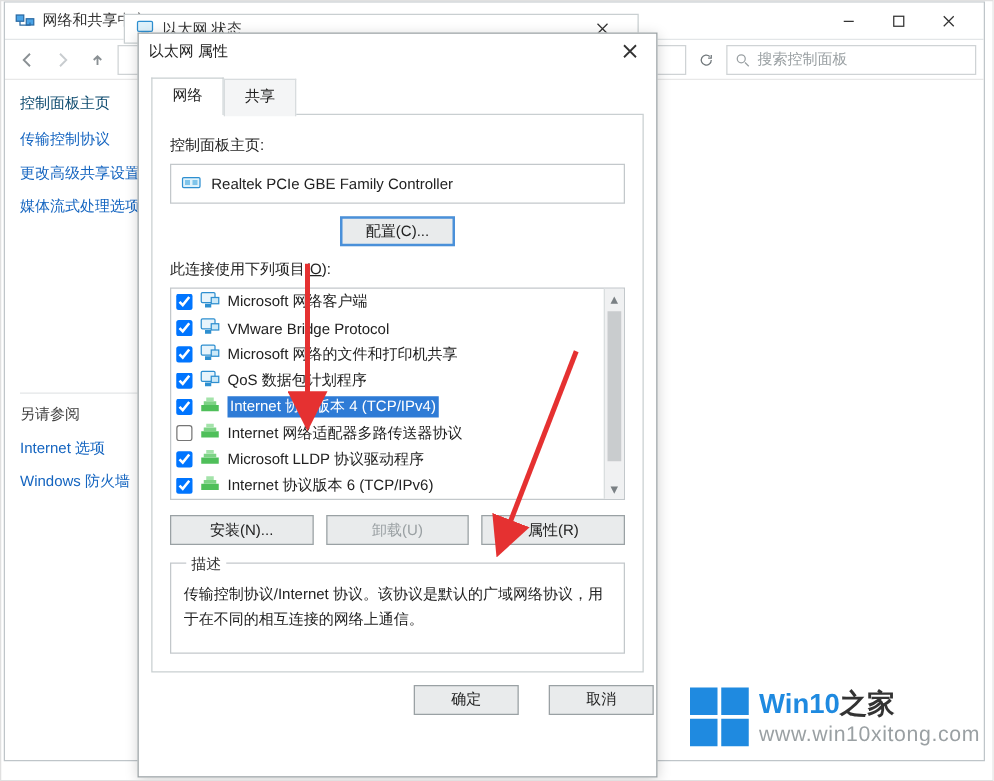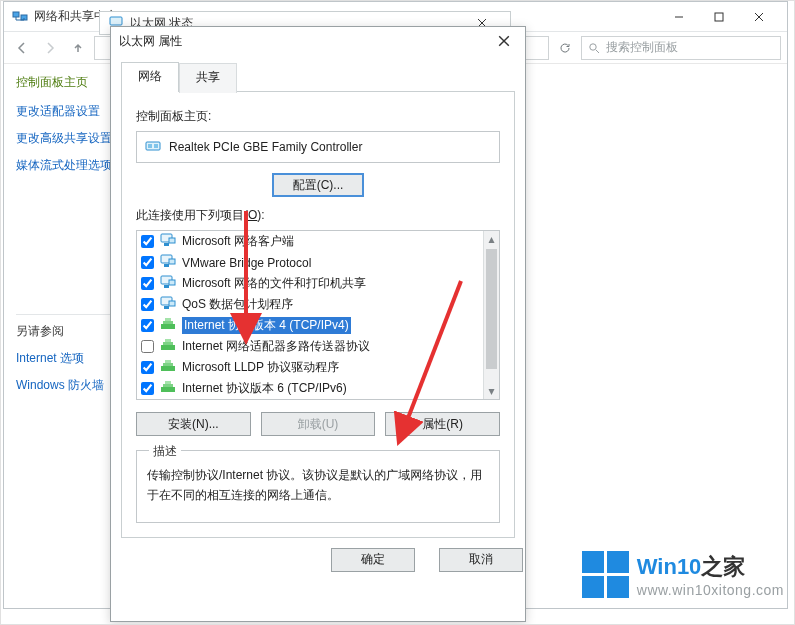--- a/index.html
+++ b/index.html
@@ -13,21 +13,21 @@
   .titlebar .title { flex:1; font-size:12px; color:#333; }
   .winbtn { width:40px; height:28px; display:flex; align-items:center; justify-content:center; color:#333; }
   .winbtn svg { width:10px; height:10px; }
   .addrbar { height:32px; display:flex; align-items:center; padding:0 6px; gap:4px; border-bottom:1px solid #e8e8e8; }
   .nav-circ { width:24px; height:24px; border-radius:50%; display:flex; align-items:center; justify-content:center; color:#9aa0a3; }
   .nav-circ svg{ width:12px; height:12px; }
   .addrbox { flex:1; height:24px; border:1px solid #cfd3d5; padding:0 6px; display:flex; align-items:center; gap:6px; font-size:12px; color:#333; }
   .searchbox { width:200px; height:24px; border:1px solid #cfd3d5; padding:0 6px; display:flex; align-items:center; gap:6px; color:#9aa0a3; }
   .body-split { display:flex; height:calc(100% - 62px); }
   .leftpane { width:150px; border-right:1px solid #e6e8ea; padding:10px 12px; font-size:12px; }
-  .leftpane .home { color:#4d7c0f; margin-bottom:12px; }
+  .leftpane .home { color:#0c4a6e; margin-bottom:12px; }
   .leftpane .link { color:#1565c0; margin:10px 0; cursor:default; }
   .leftpane .sep { height:1px; background:#e3e6e8; margin:140px 0 8px; }
   .leftpane .foot { color:#404040; margin:6px 0 8px; }
   .rightpane { flex:1; padding:16px 20px; font-size:12px; color:#333; }
   .rightpane .kv { display:flex; gap:28px; margin:4px 0; align-items:center; }
   .rightpane .kv .k { width:60px; color:#333; }
   .rightpane .kv .v { color:#1565c0; display:flex; align-items:center; gap:4px; }
   .rightpane .kv .v.internet { color:#333; }
   .rightpane .noap { margin-top:70px; }
 
@@ -76,21 +76,21 @@
   .arrow { position:absolute; pointer-events:none; }
   .arrow svg { overflow:visible; }
 
   
   .wm { position:absolute; right:10px; bottom:26px; display:flex; align-items:center; gap:8px; }
   .wm .logo { display:grid; grid-template-columns:22px 22px; grid-template-rows:22px 22px; gap:3px; }
   .wm .logo span { background:#1f8ae0; }
   .wm .txt { font-family:"Segoe UI","Microsoft YaHei",sans-serif; }
   .wm .txt .main { font-size:22px; color:#1f8ae0; font-weight:600; }
   .wm .txt .main .zhi { color:#333; }
-  .wm .txt .sub { font-size:14px; color:#9aa0a3; letter-spacing:.5px; }
+  .wm .txt .sub { font-size:17px; color:#9aa0a3; letter-spacing:.5px; }
 
   u.acc { text-decoration:underline; }
 </style>
 </head>
 <body>
 
 <div class="stage">
 
   <div class="win-back">
     <div class="titlebar">
@@ -144,21 +144,21 @@
         <svg width="12" height="12" viewBox="0 0 12 12">
             <circle cx="5" cy="5" r="3.2" stroke="#9aa0a3" fill="none"></circle>
             <path d="M8 8l3 3" stroke="#9aa0a3"></path>
           </svg>
         <span>搜索控制面板</span>
       </div>
     </div>
     <div class="body-split">
       <div class="leftpane">
         <div class="home">控制面板主页</div>
-        <div class="link">更改适配器设置</div>
+        <div class="link">传输控制协议</div>
         <div class="link">更改高级共享设置</div>
         <div class="link">媒体流式处理选项</div>
         <div class="sep"></div>
         <div class="foot">另请参阅</div>
         <div class="link">Internet 选项</div>
         <div class="link">Windows 防火墙</div>
       </div>
       <div class="rightpane">
         <div style="height:110px"></div>
         <div class="kv">

